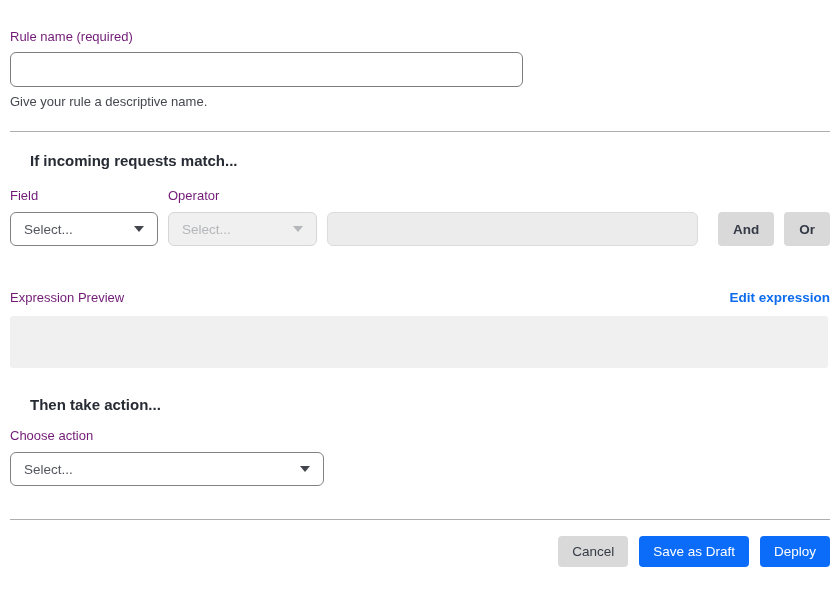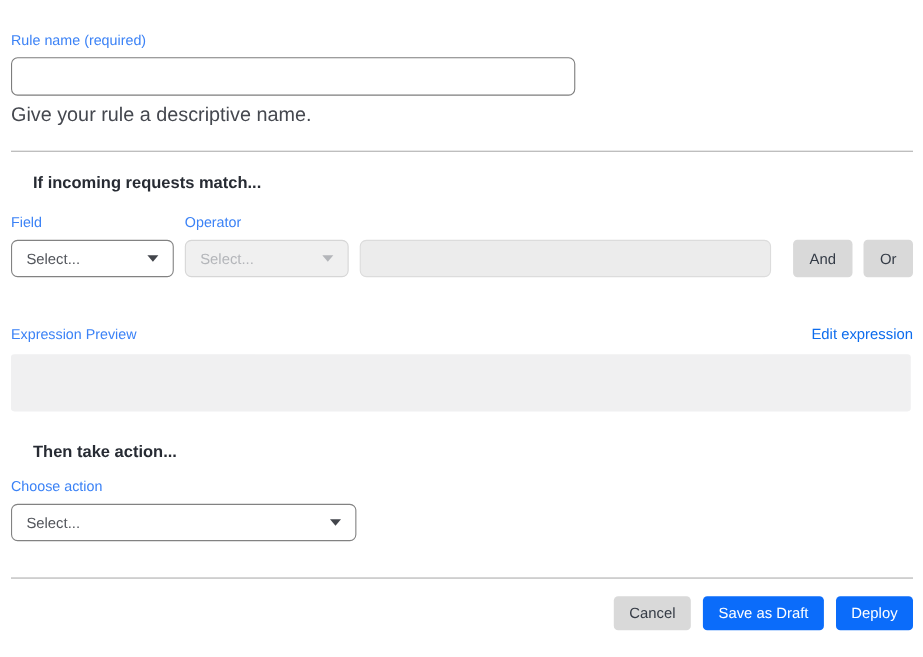--- a/index.html
+++ b/index.html
@@ -18,30 +18,30 @@
   .page-title { font-size: 20px; font-weight: 700; color: #1d2025; letter-spacing: .2px; }
   .badge {
     display: inline-flex; align-items: center; gap: 7px;
     background: #ebe9fc; color: #3b33c8;
     font-size: 13px; padding: 4px 11px; border-radius: 12px;
     text-decoration: none; cursor: pointer; line-height: 1;
   }
   .badge svg { display: block; }
 
   
-  .label { display: block; font-size: 13px; color: #3b82f6; }
+  .label { display: block; font-size: 13px; color: #701a75; }
   .rule-name-label { margin-top: 21px; }
   .text-input {
     display: block; margin-top: 8px;
     width: 513px; height: 35px;
     border: 1px solid #7d7d7d; border-radius: 6px;
     font-family: inherit; font-size: 13.5px; color: #33363d;
     padding: 0 12px; outline: none; background: #fff;
   }
-  .helper { font-size: 18px; color: #45484f; margin-top: 7px; }
+  .helper { font-size: 13px; color: #45484f; margin-top: 7px; }
 
   .divider { border: none; border-top: 1px solid #aeaeae; margin: 0; }
   .divider-1 { margin-top: 22px; }
   .divider-2 { margin-top: 33px; }
 
   .section-heading { font-size: 15px; font-weight: 700; color: #272b33; margin-left: 20px; }
   .match-heading { margin-top: 20px; }
   .action-heading { margin-top: 28px; }
 
   
@@ -71,31 +71,31 @@
   .value-input {
     height: 34px; width: 100%; border-radius: 6px;
     border: 1px solid #dcdcdc; background: #ececec;
     font-family: inherit; font-size: 13.5px; padding: 0 12px; color: #6b6e74;
   }
 
   .chip-btn {
     height: 34px; padding: 0 15px; margin-left: 10px;
     background: #d9d9d9; color: #343b46;
     border: none; border-radius: 4px;
-    font-family: inherit; font-size: 13.5px; cursor: pointer;
+    font-family: inherit; font-size: 13.5px; cursor: pointer; font-weight: bold;
   }
   .chip-or { padding: 0 15px; }
 
   
   .expr-header {
     display: flex; justify-content: space-between; align-items: baseline;
     margin-top: 44px;
     gap: 24px;
   }
-  .expr-link { font-size: 13.5px; color: #0d6ced; text-decoration: none; cursor: pointer; }
+  .expr-link { font-size: 13.5px; color: #0d6ced; text-decoration: none; cursor: pointer; font-weight: bold; }
   .expr-box {
     margin-top: 11px; height: 52px; width: 818px;
     background: #f0f0f1; border-radius: 3px;
     font-size: 13px; color: #55585e; padding: 8px 10px;
   }
 
   
   .choose-label { margin-top: 15px; }
   .action-select { width: 314px; margin-top: 9px; }
 

